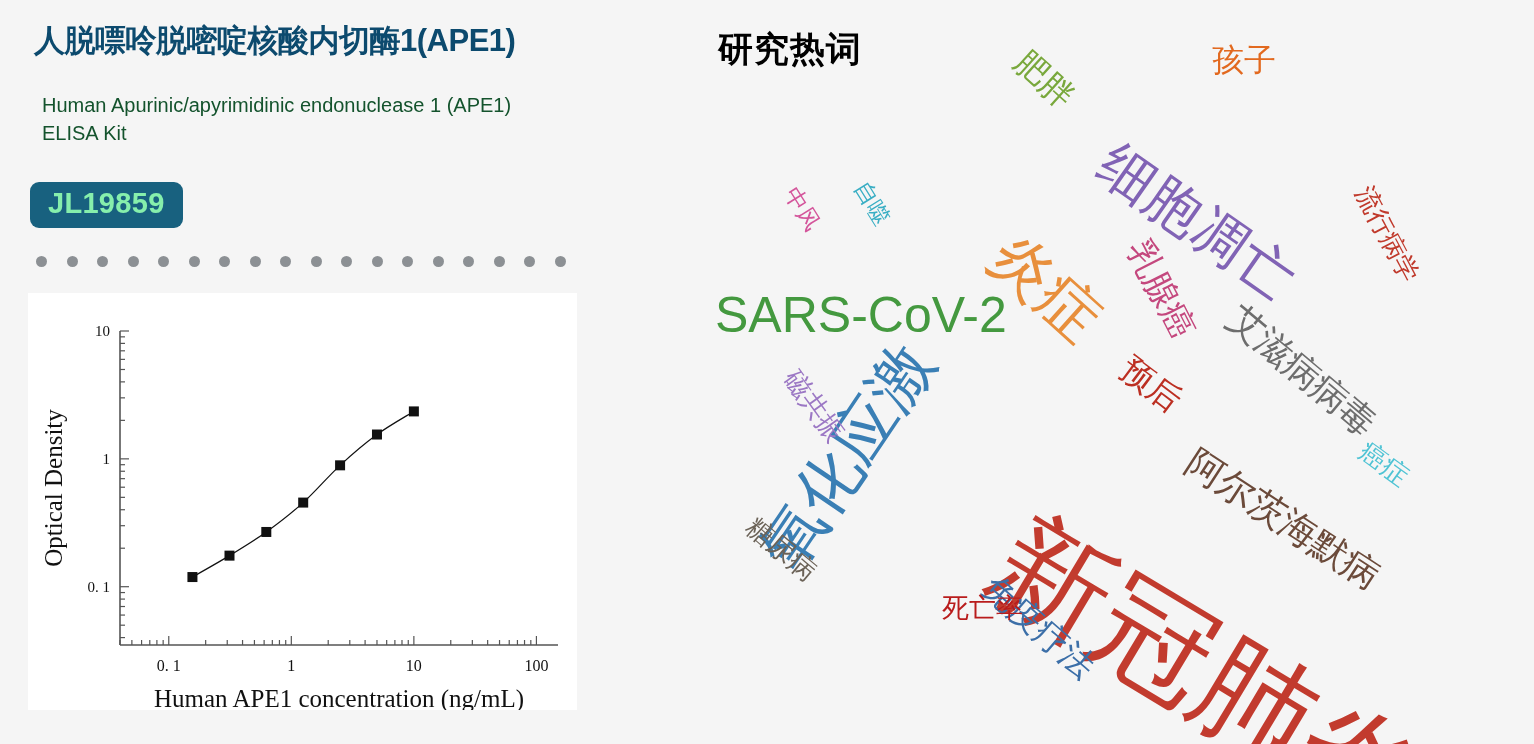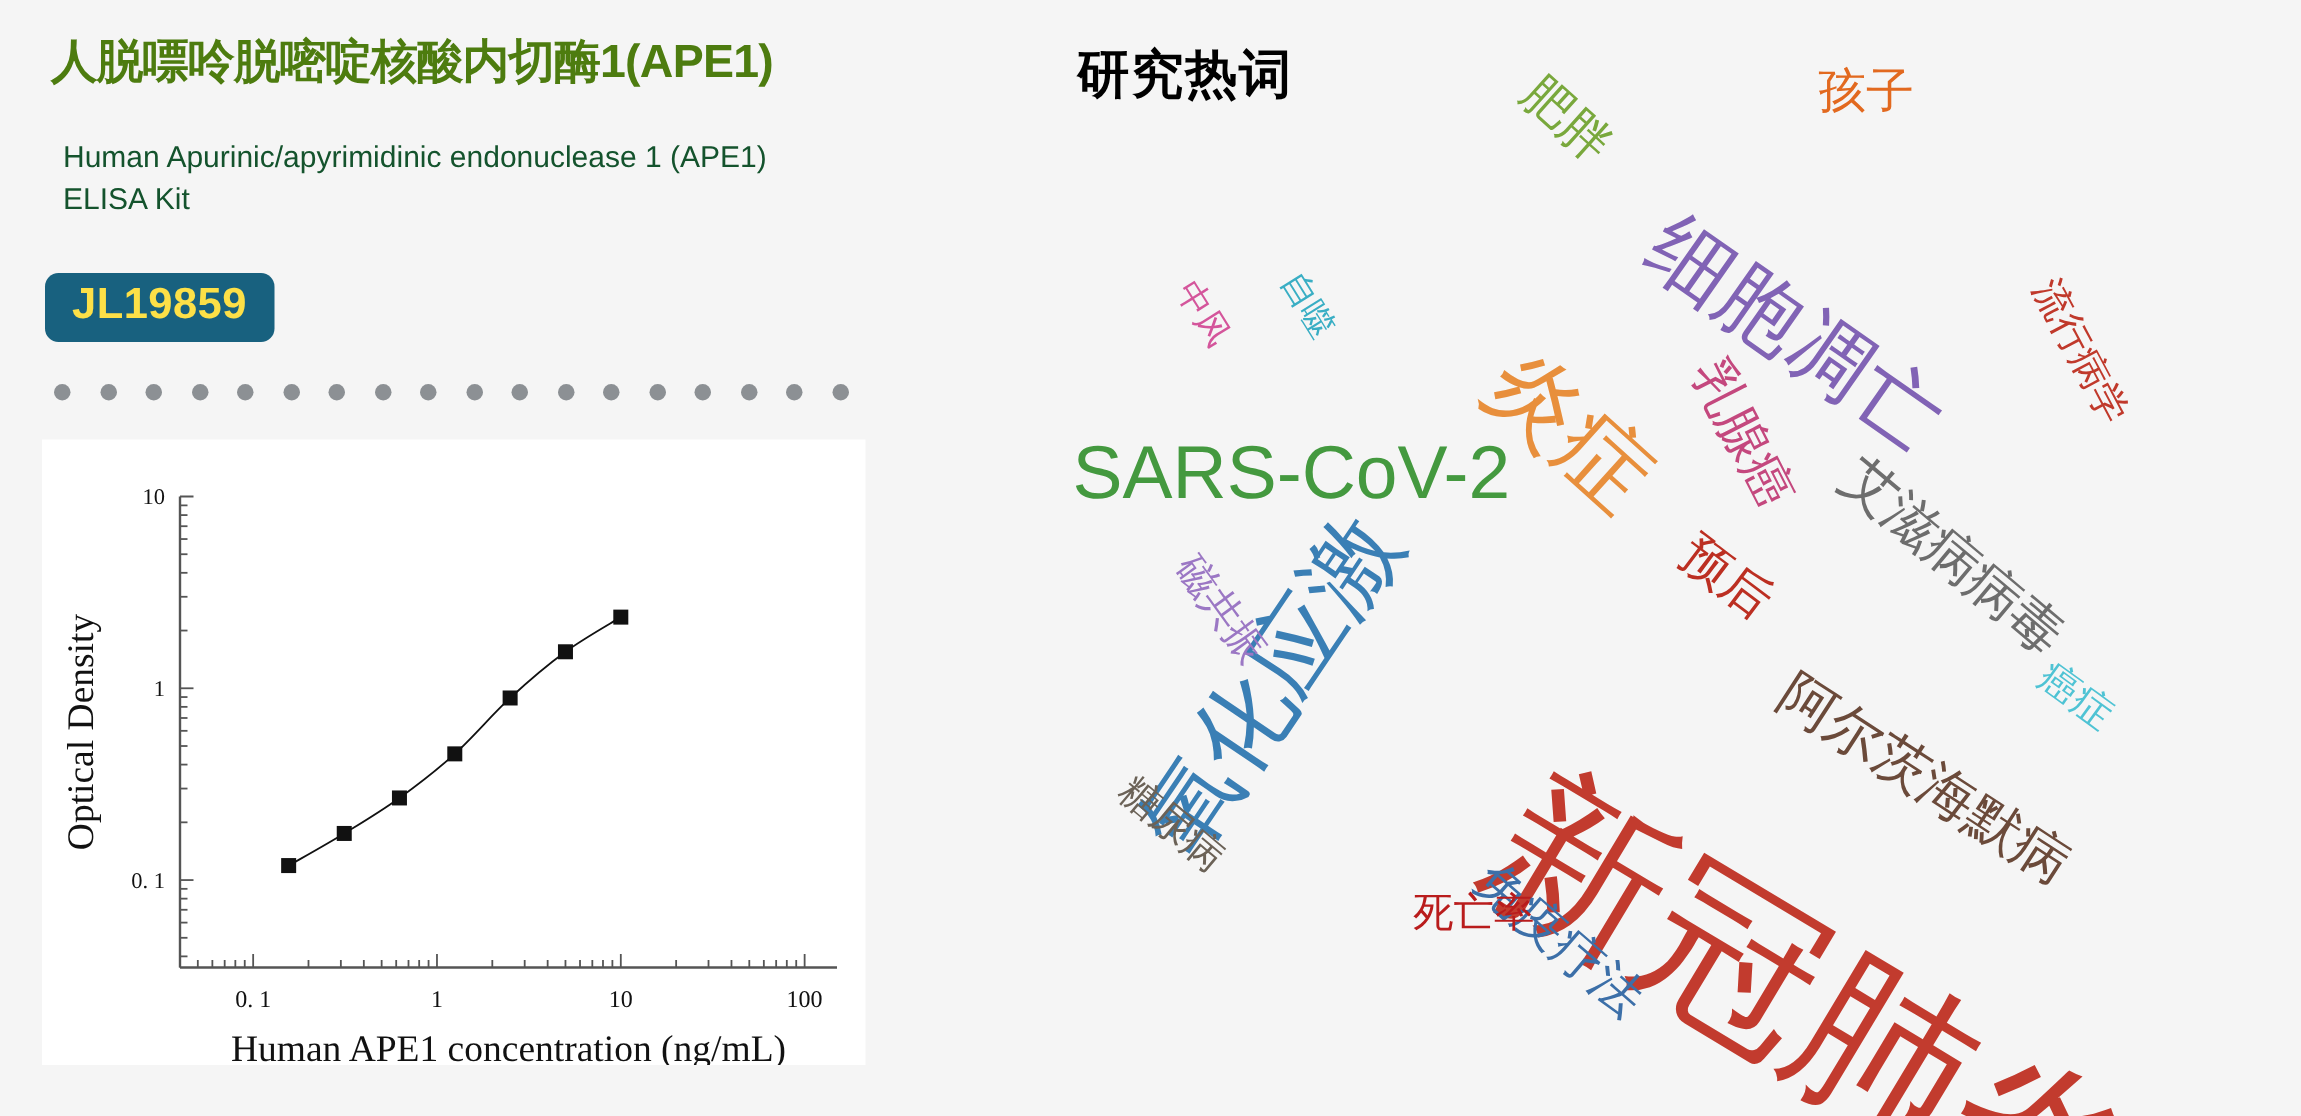--- a/index.html
+++ b/index.html
@@ -19,38 +19,38 @@
   #left-panel {
     position: absolute;
     left: 0; top: 0;
     width: 700px; height: 744px;
   }
   #product-title-cn {
     position: absolute;
     left: 34px; top: 20px;
     font-size: 31px;
     font-weight: bold;
-    color: #4d7c0f;
+    color: #0c4a6e;
     letter-spacing: -0.5px;
     white-space: nowrap;
   }
   #product-title-en {
     position: absolute;
     left: 42px; top: 92px;
     width: 470px;
     font-size: 20px;
     line-height: 1.38;
     color: #14532d;
     font-weight: 500;
   }
   #catalog-badge {
     position: absolute;
     left: 30px; top: 182px;
     background: #18617f;
-    color: #fde047;
+    color: #86efac;
     font-size: 29px;
     font-weight: 600;
     padding: 5px 18px 8px 18px;
     border-radius: 9px;
     letter-spacing: 0.3px;
   }
   #dot-row {
     position: absolute;
     left: 36px; top: 256px;
     display: flex;

